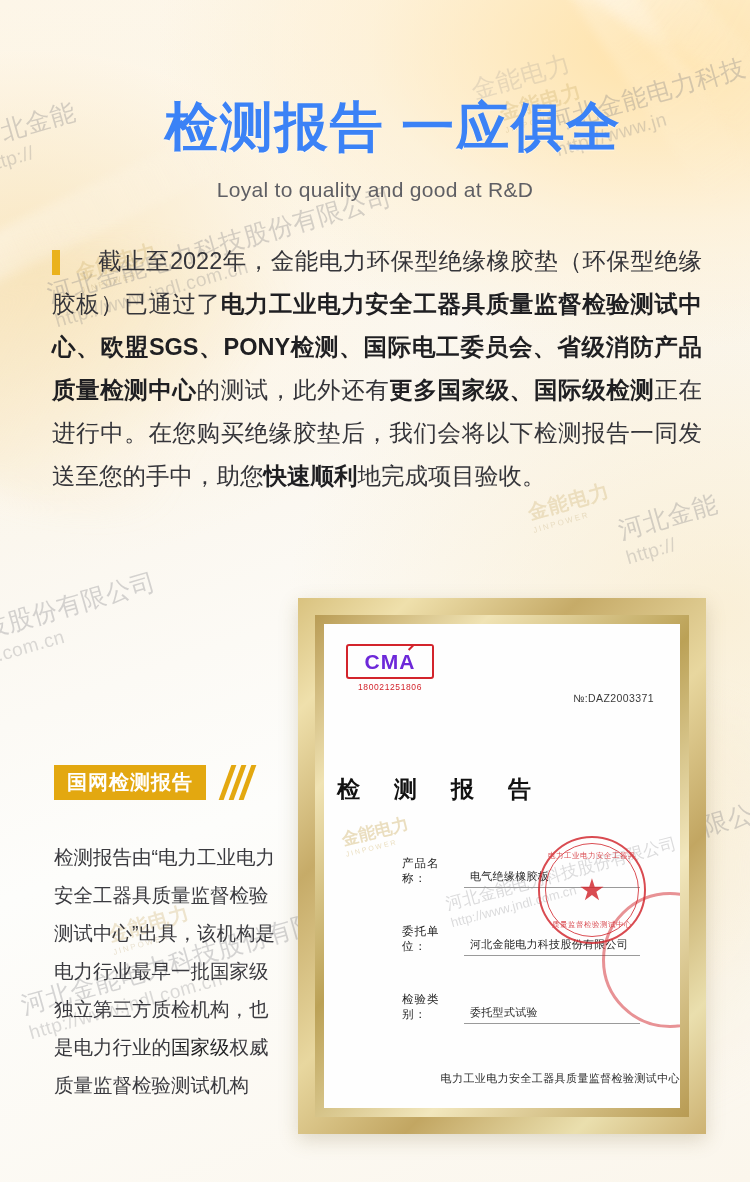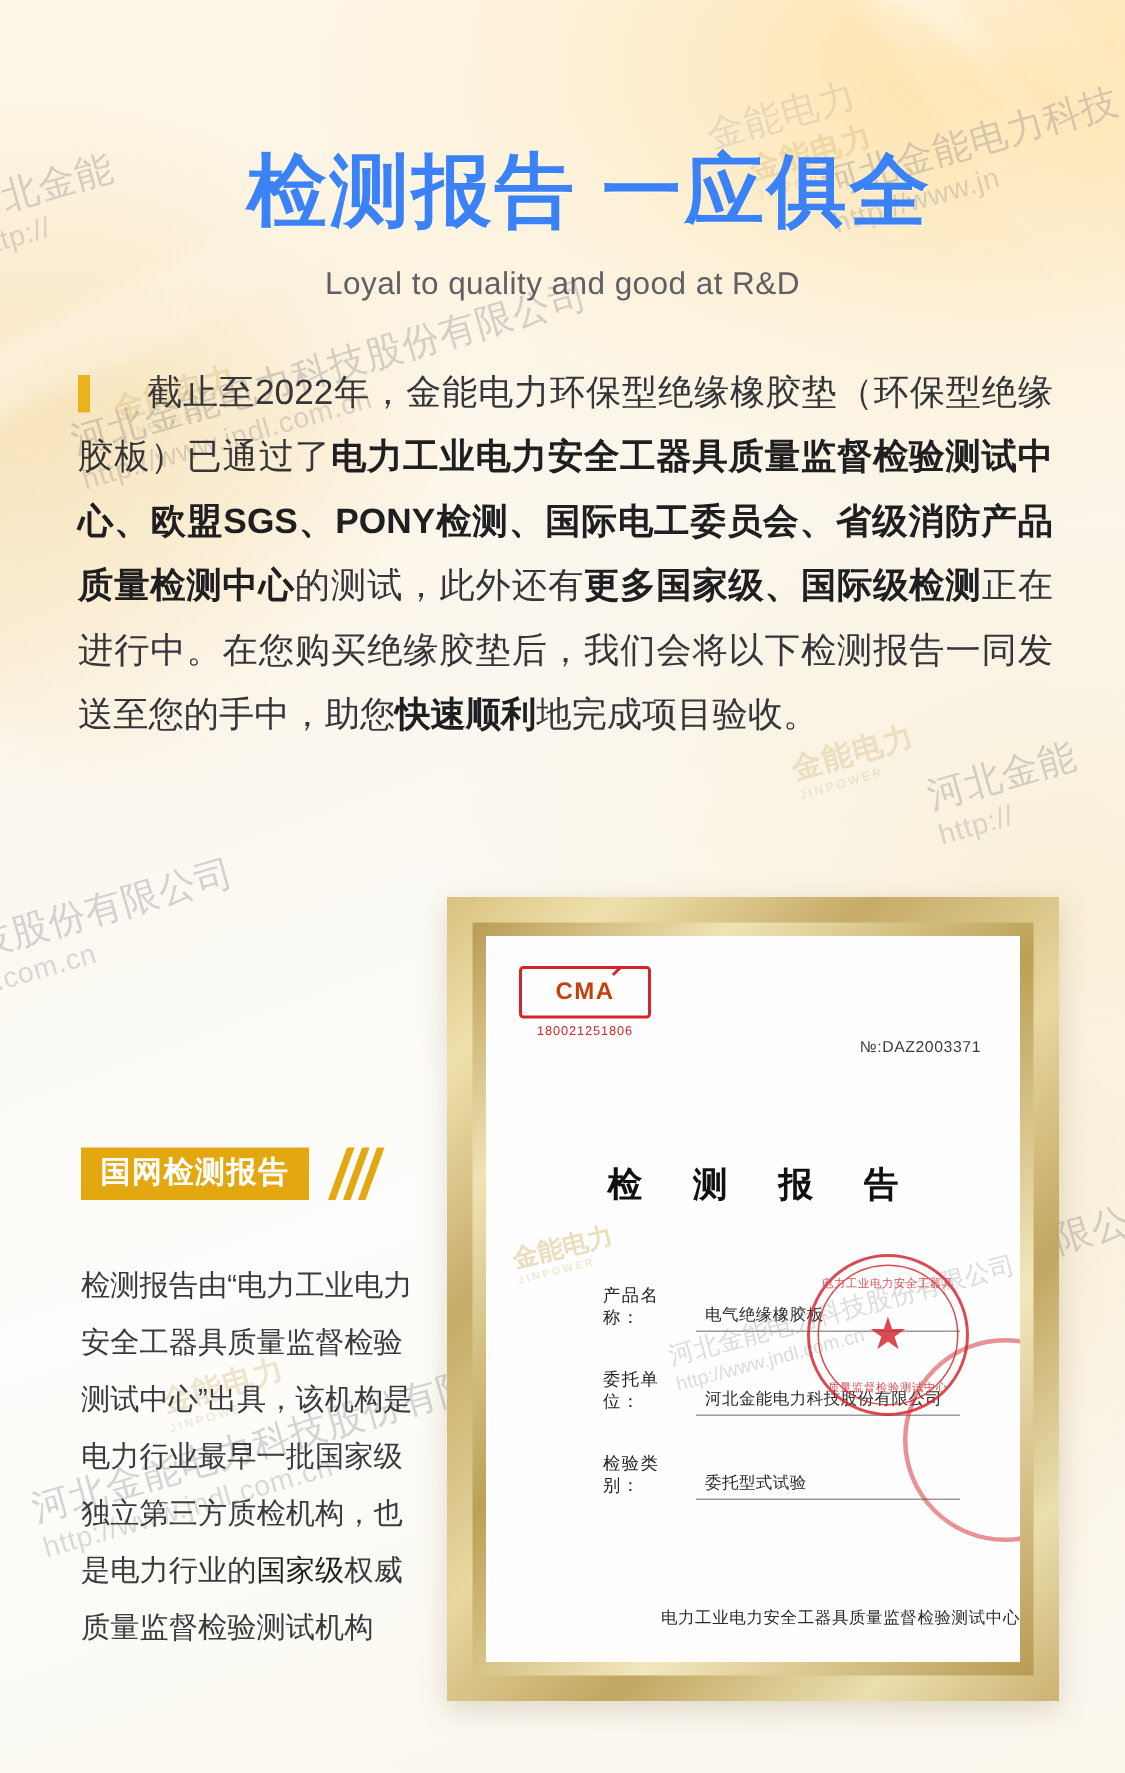--- a/index.html
+++ b/index.html
@@ -203,22 +203,22 @@
     border: 2.5px solid #d3242c;
     border-radius: 3px;
     height: 31px;
     position: relative;
     display: flex;
     align-items: center;
     justify-content: center;
     overflow: hidden;
   }
   .cma-box span {
-    color: #c2410c;
-    font-size: 16px;
+    color: #6d28d9;
+    font-size: 21px;
     font-weight: bold;
     letter-spacing: 1px;
     line-height: 1;
   }
   .cma-box:after {
     content:"";
     position:absolute;
     right: -9px; top: -9px;
     width: 26px; height: 26px;
     background:#fefefe;
@@ -237,38 +237,38 @@
     right: 26px;
     top: 68px;
     font-size: 10.5px;
     color: #3a3a3a;
     letter-spacing: .4px;
   }
   .cert-title {
     position: absolute;
     left: 0; right: 0;
     top: 150px;
-    text-align: center;
+    text-align: left;
     font-size: 23px;
     font-weight: bold;
     color: #111;
     letter-spacing: 13px;
     text-indent: 13px;
     font-family: "DejaVu Serif", serif;
   }
   .fields {
     position: absolute;
     left: 78px;
     top: 232px;
     right: 40px;
   }
   .field {
     display: flex;
     align-items: flex-end;
-    margin-bottom: 24px;
+    margin-bottom: 36px;
   }
   .field .lbl {
     font-size: 11.5px;
     color: #222;
     width: 62px;
     letter-spacing: 1px;
     flex: none;
     padding-bottom: 2px;
   }
   .field .val {

